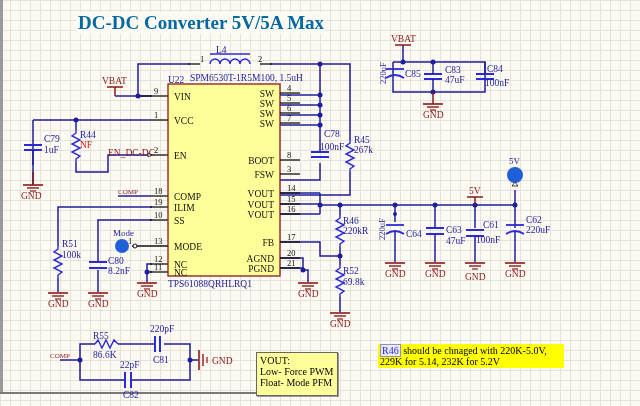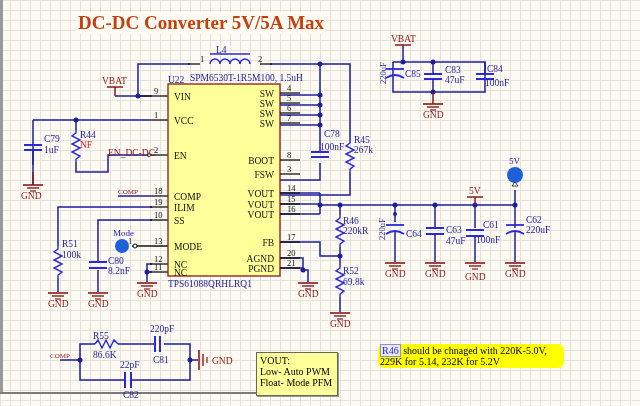--- a/index.html
+++ b/index.html
@@ -4,24 +4,24 @@
 <style>
   html,body{margin:0;padding:0;}
   body{width:640px;height:406px;overflow:hidden;background:#fbf9f0;font-family:"Liberation Serif",serif;}
   #sheet{position:absolute;left:0;top:0;width:640px;height:406px;
     background-color:#fcfaf2;
     background-image:linear-gradient(#e4e2d9 1px,transparent 1px),linear-gradient(90deg,#e4e2d9 1px,transparent 1px);
     background-size:10px 10px;}
   #border-left{position:absolute;left:0;top:0;width:3px;height:394px;background:#9a9a9a;}
   #border-bottom{position:absolute;left:0;top:392px;width:330px;height:2px;background:#7a7a7a;}
   svg{position:absolute;left:0;top:0;}
-  #title{position:absolute;left:76px;top:12px;font-family:"Liberation Serif",serif;font-weight:bold;font-size:19px;color:#c2410c;background:#fcfaf2;padding:0 2px;white-space:nowrap;}
+  #title{position:absolute;left:76px;top:12px;font-family:"Liberation Serif",serif;font-weight:bold;font-size:19px;color:#0369a1;background:#fcfaf2;padding:0 2px;white-space:nowrap;}
   #note-mode{position:absolute;left:256px;top:352px;width:82px;height:44px;background:#ffff99;border:1px solid #666;box-shadow:1px 1px 0 #999;font-size:10px;line-height:11px;padding:2px 3px;box-sizing:border-box;color:#000;}
   #note-mode .l{display:block;white-space:nowrap;}
-  #note-r46{position:absolute;left:378px;top:344px;width:186px;height:24px;background:#ffff00;font-size:10px;line-height:11px;color:#000;padding:1px 2px;box-sizing:border-box;border-radius:6px;}
+  #note-r46{position:absolute;left:378px;top:344px;width:186px;height:24px;background:#ffff00;font-size:10px;line-height:11px;color:#000;padding:1px 2px;box-sizing:border-box;}
   #note-r46 .ref{background:#e8e8ff;color:#2a2ad0;border:1px solid #9090c0;padding:0 1px;}
 </style>
 </head>
 <body>
 
 <div id="sheet"></div>
 <div id="border-left"></div>
 <div id="border-bottom"></div>
 
 <svg id="schem" width="640" height="406" viewBox="0 0 640 406">
@@ -360,19 +360,19 @@
     <text x="108" y="156">EN_DC-DC</text>
     <text x="118" y="194" font-size="7">COMP</text>
     <text x="50" y="358" font-size="7">COMP</text>
   </g>
 </svg>
 
 <div id="title">DC-DC Converter 5V/5A Max</div>
 
 <div id="note-mode">
   <span class="l">VOUT:</span>
-  <span class="l">Low- Auto PWM</span>
+  <span class="l">Low- Force PWM</span>
   <span class="l">Float- Mode PFM</span>
 </div>
 
 <div id="note-r46">
   <span class="ref">R46</span><span> should be chnaged with 220K-5.0V, 229K for 5.14, 232K for 5.2V</span>
 </div>
 
 </body></html>

